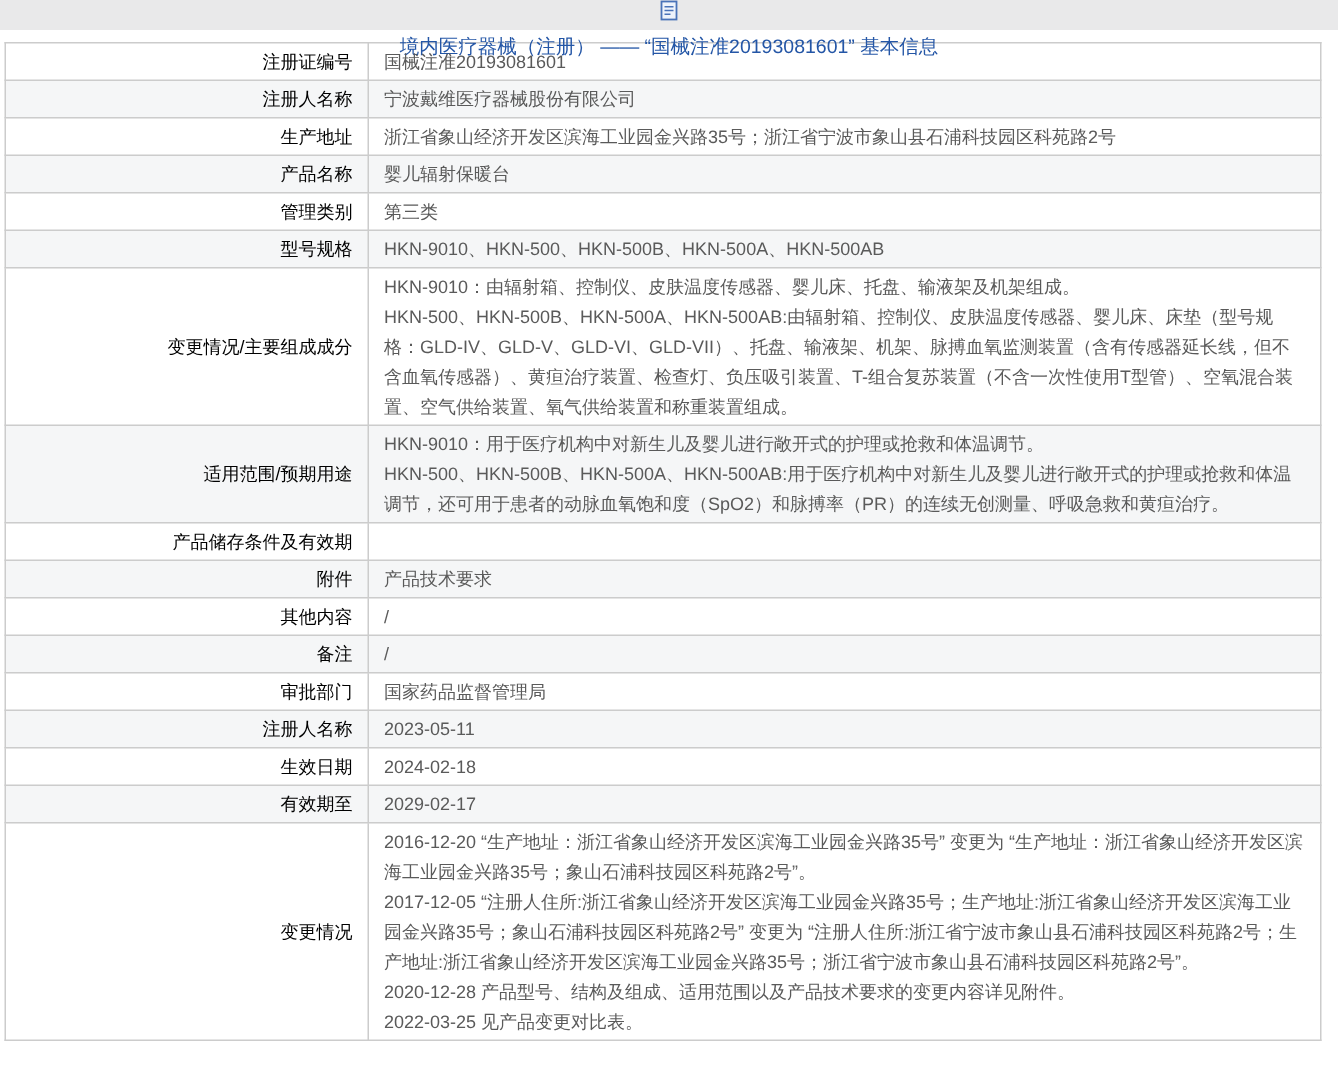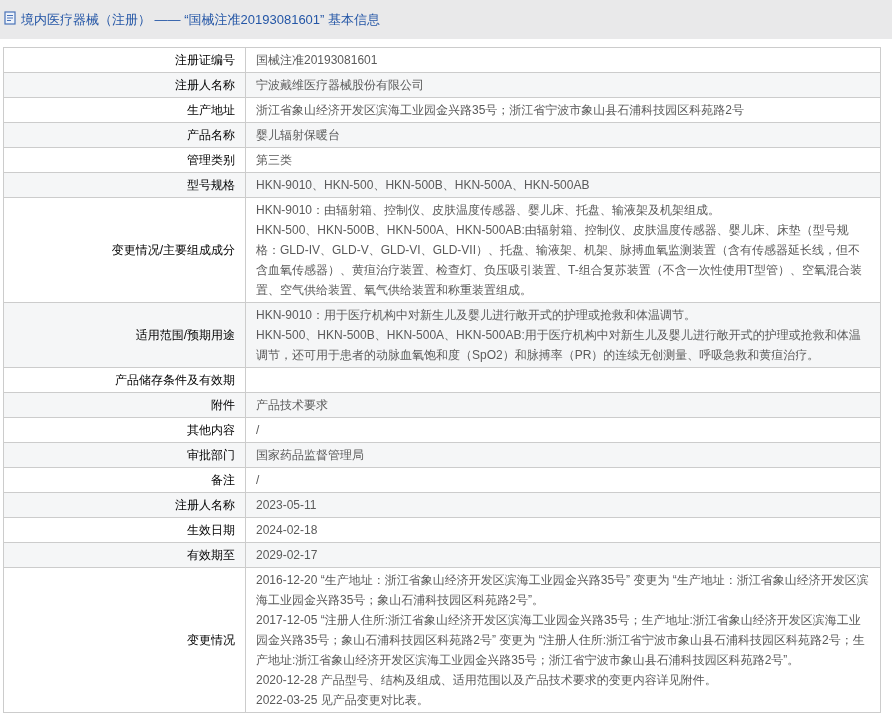--- a/index.html
+++ b/index.html
@@ -4,28 +4,29 @@
 <style>
   * { box-sizing: border-box; }
   html, body {
     margin: 0; padding: 0;
     width: 892px; height: 720px;
     background: #ffffff;
     font-family: "Liberation Sans", "DejaVu Sans", sans-serif;
   }
   
   .header-bar {
-    height: 39px;
+    height: 20px;
     background: #e9e9ea;
     display: flex;
     align-items: center;
     gap: 5px;
     padding: 0 4px;
     color: #2456a6;
     font-size: 13px;
+    flex-direction: column;
   }
   .doc-icon { display: inline-block; flex: 0 0 auto; }
   
   table.reg-table {
     border-collapse: collapse;
     table-layout: fixed;
     width: 878px;
     margin: 8px 0 0 3px;
     font-size: 12px;
     color: #5a5a5a;
@@ -108,26 +109,26 @@
       </tr>
       <tr>
         <td class="label-cell">附件</td>
         <td class="value-cell">产品技术要求</td>
       </tr>
       <tr>
         <td class="label-cell">其他内容</td>
         <td class="value-cell">/</td>
       </tr>
       <tr>
+        <td class="label-cell">备注</td>
+        <td class="value-cell">/</td>
+      </tr>
+      <tr>
         <td class="label-cell">审批部门</td>
         <td class="value-cell">国家药品监督管理局</td>
-      </tr>
-      <tr>
-        <td class="label-cell">备注</td>
-        <td class="value-cell">/</td>
       </tr>
       <tr>
         <td class="label-cell">注册人名称</td>
         <td class="value-cell">2023-05-11</td>
       </tr>
       <tr>
         <td class="label-cell">生效日期</td>
         <td class="value-cell">2024-02-18</td>
       </tr>
       <tr>

